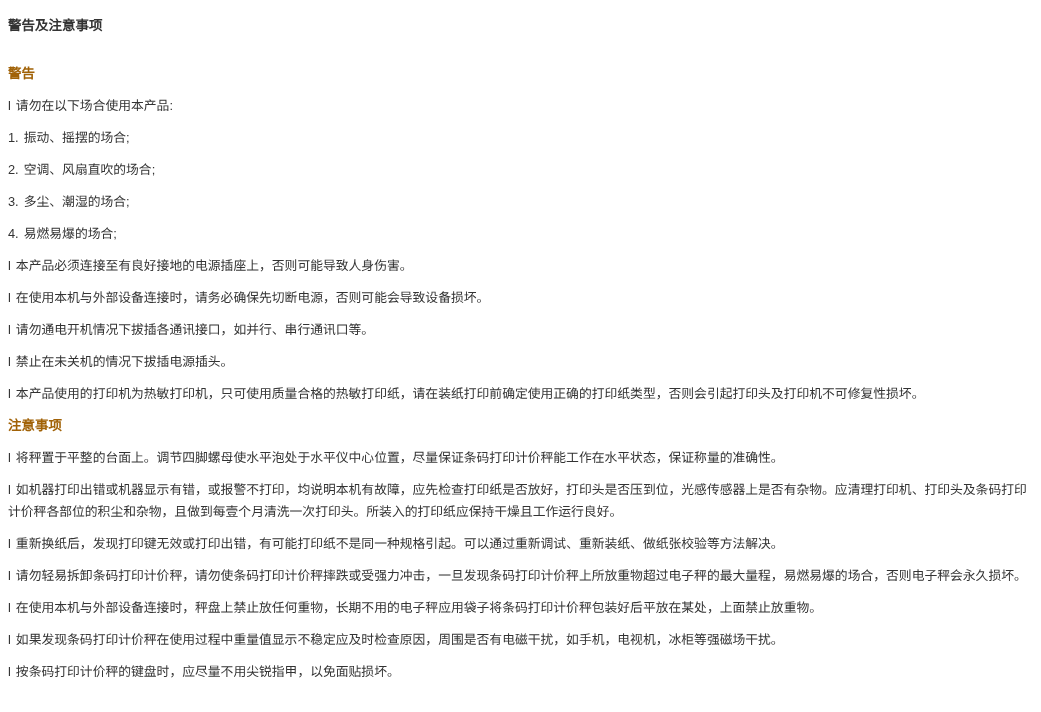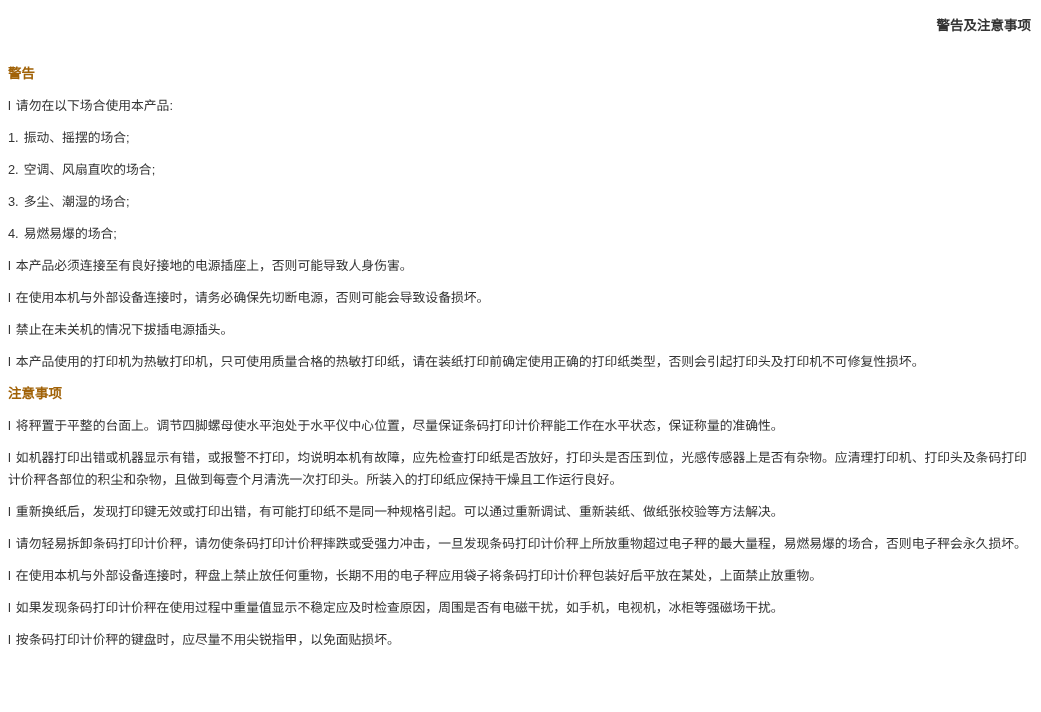--- a/index.html
+++ b/index.html
@@ -13,21 +13,21 @@
     box-sizing: border-box;
     padding: 15px 10px 0 8px;
     font-family: "Liberation Sans", "DejaVu Sans", sans-serif;
     color: #333333;
     font-size: 12.8px;
     overflow: hidden;
   }
   .doc-title {
     font-size: 13.5px;
     font-weight: bold;
-    text-align: right;
+    text-align: left;
     margin: 0 0 26px 0;
     line-height: 22px;
     color: #333333;
   }
   .section-heading {
     font-size: 13.5px;
     font-weight: bold;
     margin: 10px 0;
     line-height: 22px;
     color: #a16207;
@@ -57,20 +57,21 @@
   <p class="para"><span class="pfx">2.</span><span>空调、风扇直吹的场合;</span></p>
 
   <p class="para"><span class="pfx">3.</span><span>多尘、潮湿的场合;</span></p>
 
   <p class="para"><span class="pfx">4.</span><span>易燃易爆的场合;</span></p>
 
   <p class="para"><span class="pfx">l</span><span>本产品必须连接至有良好接地的电源插座上，否则可能导致人身伤害。</span></p>
 
   <p class="para"><span class="pfx">l</span><span>在使用本机与外部设备连接时，请务必确保先切断电源，否则可能会导致设备损坏。</span></p>
 
+  <p class="para"><span class="pfx">l</span><span>请勿通电开机情况下拔插各通讯接口，如并行、串行通讯口等。</span></p>
 
   <p class="para"><span class="pfx">l</span><span>禁止在未关机的情况下拔插电源插头。</span></p>
 
   <p class="para"><span class="pfx">l</span><span>本产品使用的打印机为热敏打印机，只可使用质量合格的热敏打印纸，请在装纸打印前确定使用正确的打印纸类型，否则会引起打印头及打印机不可修复性损坏。</span></p>
 
   <h2 class="section-heading">注意事项</h2>
 
   <p class="para"><span class="pfx">l</span><span>将秤置于平整的台面上。调节四脚螺母使水平泡处于水平仪中心位置，尽量保证条码打印计价秤能工作在水平状态，保证称量的准确性。</span></p>
 
   <p class="para"><span class="pfx">l</span><span>如机器打印出错或机器显示有错，或报警不打印，均说明本机有故障，应先检查打印纸是否放好，打印头是否压到位，光感传感器上是否有杂物。应清理打印机、打印头及条码打印计价秤各部位的积尘和杂物，且做到每壹个月清洗一次打印头。所装入的打印纸应保持干燥且工作运行良好。</span></p>

